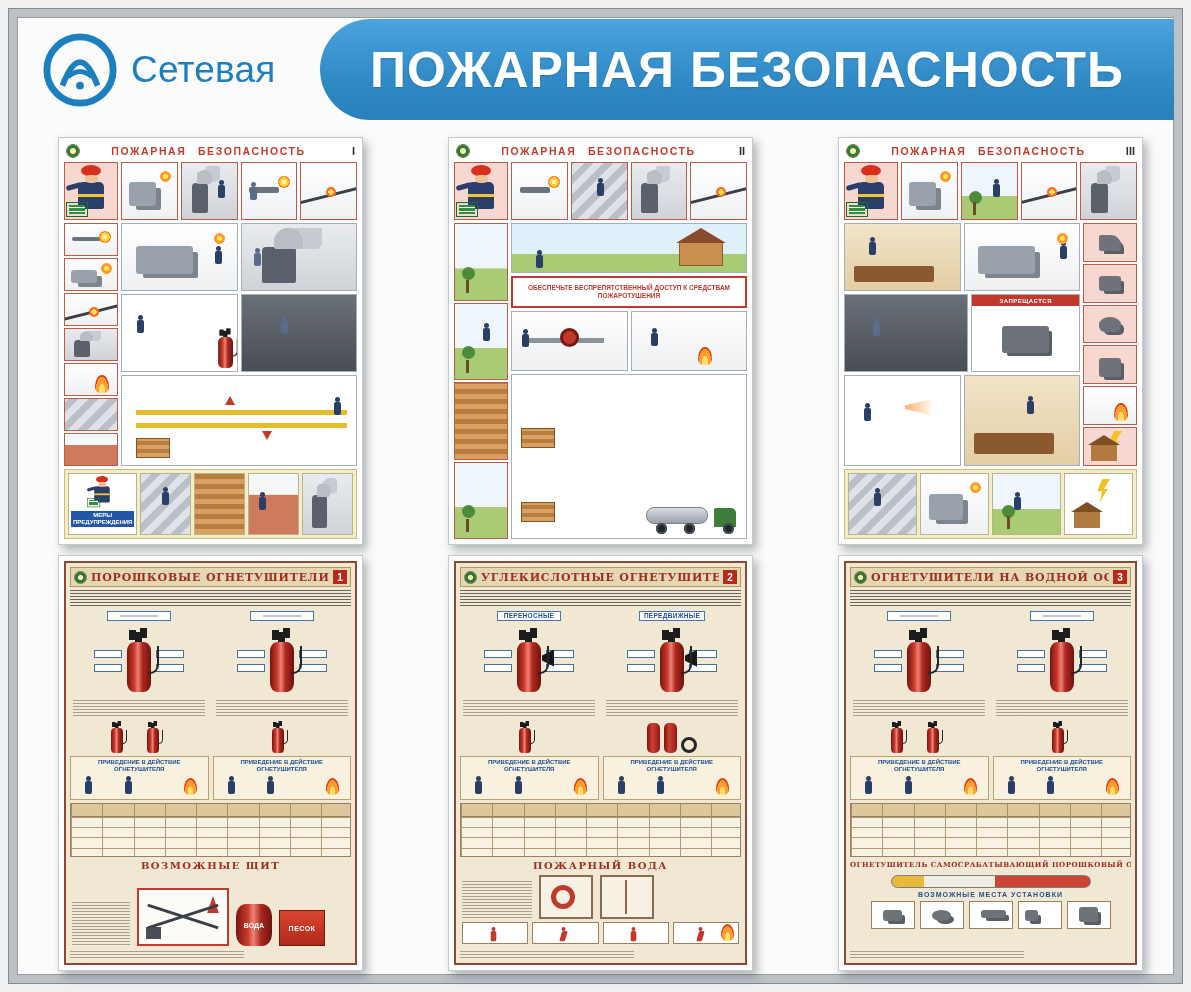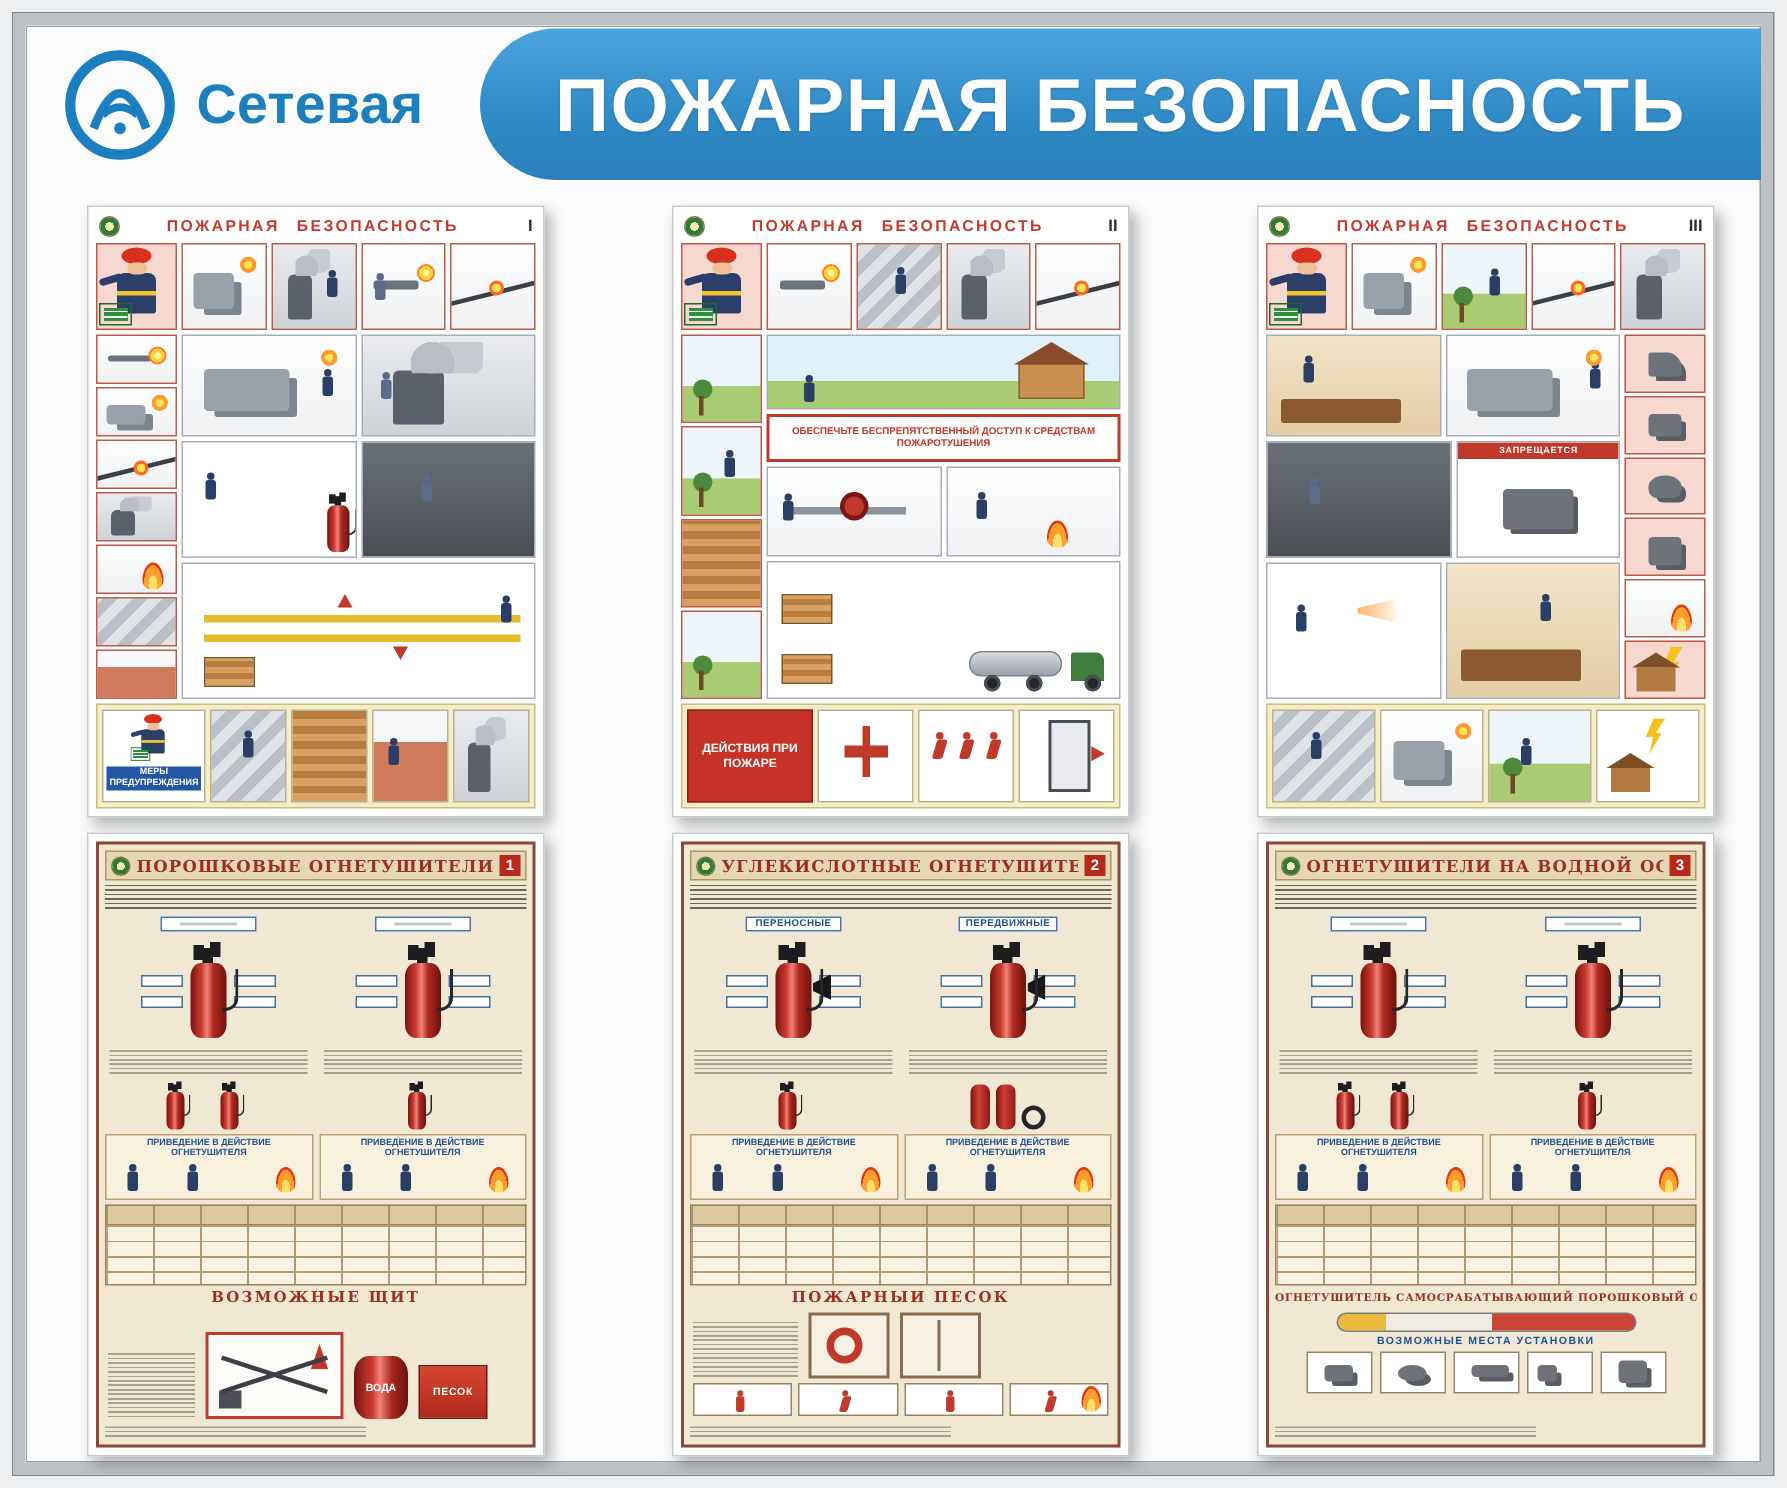--- a/index.html
+++ b/index.html
@@ -2,21 +2,21 @@
 <html><head>
 <meta charset="utf-8">
 <style>
 *{box-sizing:border-box;margin:0;padding:0}
 body{background:#d8dbde;font-family:"Liberation Sans",sans-serif}
 .stage{position:relative;width:1191px;height:992px;margin:0 auto;background:#eef0f1;overflow:hidden}
 .board{position:absolute;inset:9px;background:#fafbfa;border:8px solid #bcc1c6;box-shadow:0 0 0 1px #83898f,inset 0 0 0 1px #989da3}
 
 .hdr{position:absolute;left:0;right:0;top:0;height:122px}
 .brand{position:absolute;left:24px;top:14px;display:flex;align-items:center;gap:12px}
-.brand-tx{color:#1b7fc0;font-weight:bold;font-size:37px;line-height:1.02;letter-spacing:.2px}
+.brand-tx{color:#1b7fc0;font-weight:normal;font-size:37px;line-height:1.02;letter-spacing:.2px}
 .banner{position:absolute;left:303px;right:0;top:2px;height:101px;background:linear-gradient(180deg,#4ba3dd,#2f8ac6 60%,#2a80bd);border-radius:52px 0 0 52px;display:flex;align-items:center;justify-content:center;color:#fff;font-weight:bold;font-size:50px;letter-spacing:1px;text-shadow:0 1px 2px rgba(0,0,0,.18)}
 
 .grid{position:absolute;left:0;right:0;top:120px;bottom:0;display:grid;grid-template-columns:305px 305px 305px;grid-template-rows:408px 416px;column-gap:85px;row-gap:10px;padding-left:41px}
 .poster{position:relative;background:#fff;border:1px solid #c6cacd;box-shadow:4px 5px 9px rgba(55,60,66,.38)}
 
 .tp{padding:5px;display:flex;flex-direction:column;gap:3px}
 .tp-head{display:flex;align-items:center;gap:5px;height:16px;padding:0 2px}
 .tp-logo{width:14px;height:14px;border-radius:50%;background:radial-gradient(circle,#f6eab2 0 34%,#2f7d35 35% 70%,#caa84f 71% 100%);border:1px solid #76794e;flex:0 0 auto}
 .tp-title{flex:1;text-align:center;color:#c23b2e;font-weight:bold;font-size:10.5px;letter-spacing:1.6px;word-spacing:7px;white-space:nowrap;overflow:hidden}
 .tp-num{width:18px;text-align:right;color:#2b2f38;font-size:11px;font-weight:bold}
@@ -321,34 +321,20 @@
           <div class="truck">
             <i class="tk2"></i>
             <i class="cb"></i>
             <i class="wh" style="left:10px"></i>
             <i class="wh" style="left:38px"></i>
             <i class="wh" style="right:8px"></i>
           </div>
         </div>
       </div>
     </div>
-    <div class="tfoot">
-      <div class="redbox">
-        <span>ДЕЙСТВИЯ ПРИ ПОЖАРЕ</span>
-      </div>
-      <div class="fcell crossc"></div>
-      <div class="fcell">
-        <i class="p red run" style="left:14%;top:24%"></i>
-        <i class="p red run" style="left:44%;top:24%"></i>
-        <i class="p red run" style="left:72%;top:24%"></i>
-      </div>
-      <div class="fcell doorc">
-              <i class="tri" style="right:8%;top:40%;transform:rotate(90deg)"></i>
-            </div>
-    </div>
   </section>
 
   <section class="poster tp">
     <div class="tp-head">
       <i class="tp-logo"></i>
       <span class="tp-title">ПОЖАРНАЯ БЕЗОПАСНОСТЬ</span>
       <b class="tp-num">III</b>
     </div>
     <div class="strip">
       <div class="cell fm">
@@ -594,21 +580,21 @@
           <i class="p" style="left:8%;bottom:2px"></i>
           <i class="p" style="left:38%;bottom:2px"></i>
           <i class="fl" style="right:6%;bottom:2px"></i>
         </div>
       </div>
     </div>
     <div class="tbl">
       <div class="th"></div>
       <div class="tg"></div>
     </div>
-    <div class="sech">ПОЖАРНЫЙ ПЕСОК</div>
+    <div class="sech">ПОЖАРНЫЙ ВОДА</div>
     <div class="secb">
       <div class="rowk">
         <div class="kbars bars lt"></div>
         <div class="cab">
                   <i class="ring"></i>
                 </div>
         <div class="cab closed"></div>
       </div>
       <div class="steps">
         <div class="stepbx">

